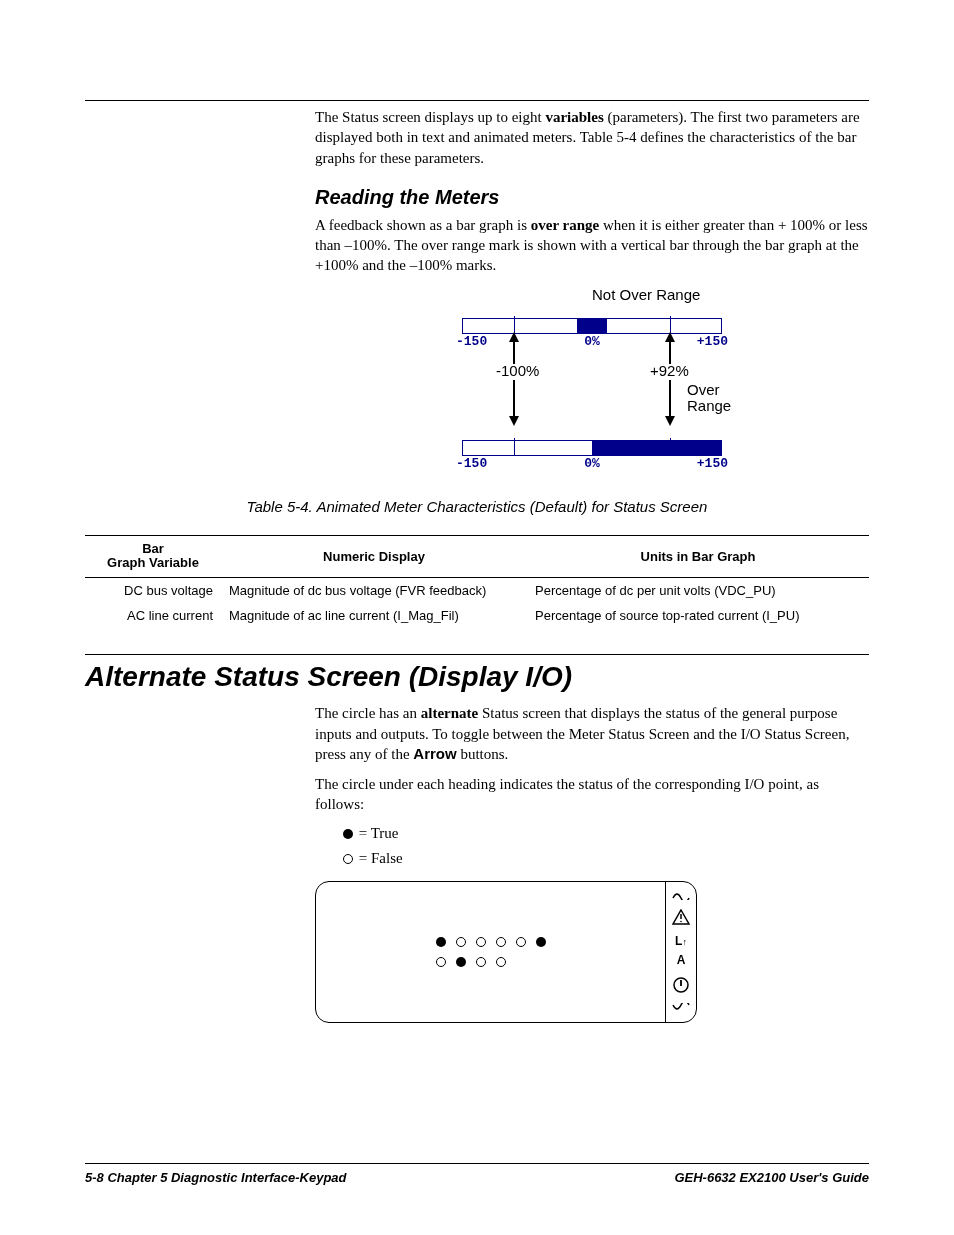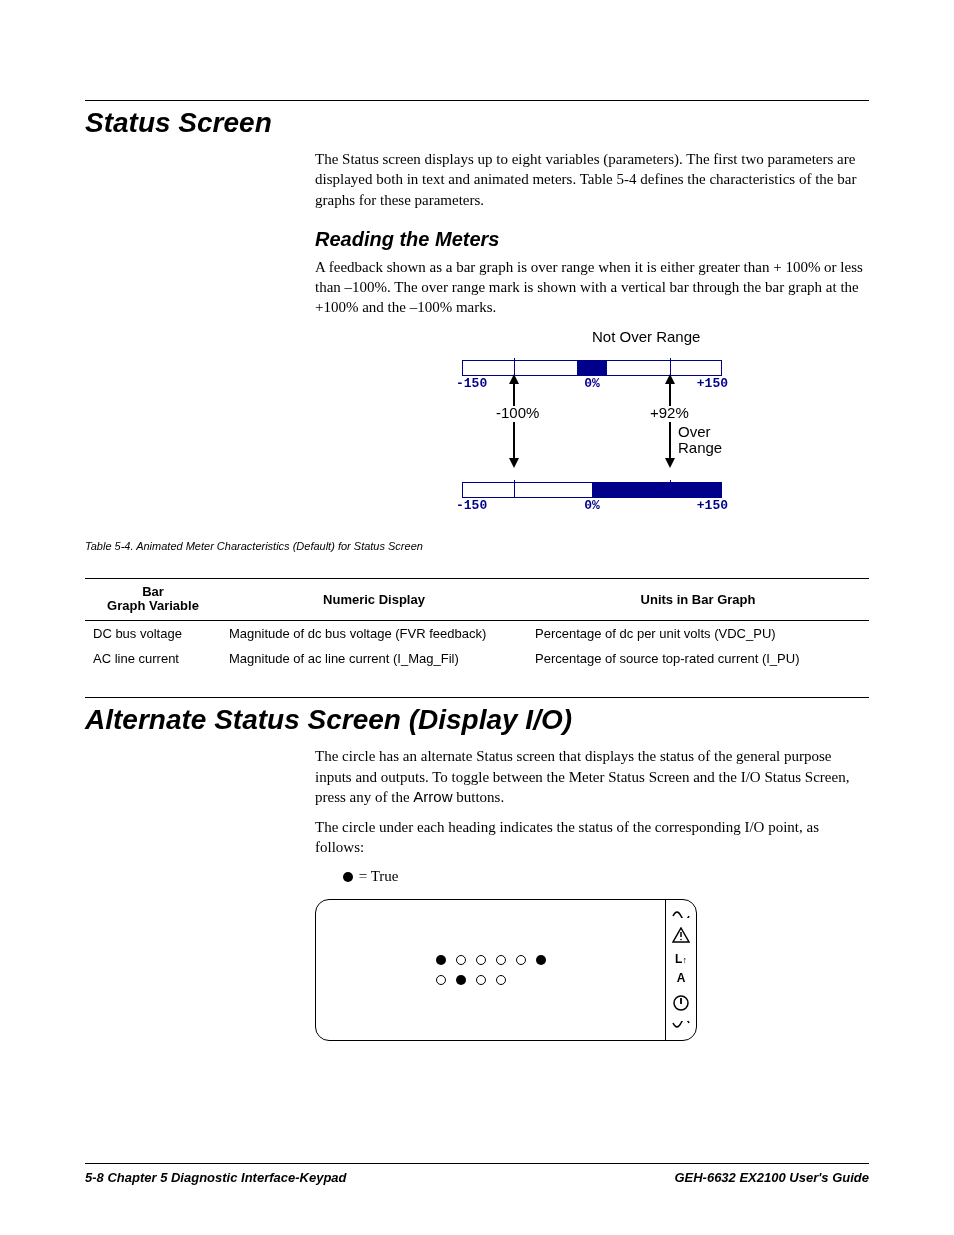--- a/index.html
+++ b/index.html
@@ -35,21 +35,21 @@
     font-size: 20px;
     margin: 18px 0 6px 0;
   }
   .body-col {
     margin-left: 230px;
   }
   p {
     margin: 6px 0 10px 0;
     line-height: 1.35;
   }
-  .bold { font-weight: normal; margin-top: 24px; }
+  .bold { font-weight: bold; margin-top: 24px; }
   .sans { font-family: Arial, Helvetica, sans-serif; }
 
   
   .meter-fig {
     width: 260px;
     margin: 14px auto 8px auto;
     font-family: Arial, Helvetica, sans-serif;
     font-size: 12px;
     position: relative;
   }
@@ -69,44 +69,45 @@
   }
   .meter-labels {
     position: absolute; left: 0; right: 0; top: 30px;
     font-family: "Courier New", monospace; font-weight: bold; color: #00008b; font-size: 13px;
   }
   .meter-labels span { position: absolute; }
   .ann { position: absolute; font-size: 15px; font-family: Arial, Helvetica, sans-serif; }
 
   
   .tbl-caption {
+    text-align: center;
     font-family: Arial, Helvetica, sans-serif;
     font-style: italic;
-    font-size: 11px;
-    margin: 8px 0 26px 0;
+    font-size: 15px;
+    margin: 8px 0 20px 0;
   }
   table.char-table {
     width: 100%;
     border-collapse: collapse;
     font-family: Arial, Helvetica, sans-serif;
     font-size: 13px;
   }
   table.char-table th {
     font-weight: bold;
     border-top: 1px solid #000;
     border-bottom: 1px solid #000;
     padding: 6px 8px;
     text-align: center;
   }
   table.char-table td {
     padding: 5px 8px;
     text-align: left;
   }
   table.char-table th:first-child { text-align: center; width: 120px;}
-  table.char-table td:first-child { text-align: left; width: 120px;}
+  table.char-table td:first-child { text-align: right; width: 120px;}
   table.char-table th:nth-child(2), table.char-table td:nth-child(2){ width: 290px; }
 
   
   .legend { margin: 8px 0 4px 28px; font-size: 15px;}
   .dot-filled { display:inline-block; width:10px; height:10px; border-radius:50%; background:#000; vertical-align:middle; margin-right:2px;}
   .dot-open   { display:inline-block; width:10px; height:10px; border-radius:50%; border:1.5px solid #000; box-sizing:border-box; vertical-align:middle; margin-right:2px;}
 
   
   .io-box {
     border: 1.5px solid #000;
@@ -148,21 +149,20 @@
     font-size: 13px;
     gap: 24px;
   }
 </style>
 </head>
 <body>
 
 <div class="page">
 
   <div class="rule"></div>
-  <div class="h1">Status Screen</div>
 
   <div class="body-col">
     <p>
       <span>The Status screen displays up to eight </span><span class="bold">variables</span><span> (parameters). The first two parameters are displayed both in text and animated meters. Table 5-4 defines the characteristics of the bar graphs for these parameters.</span>
     </p>
 
     <div class="h2">Reading the Meters</div>
     <p>
       <span>A feedback shown as a bar graph is </span><span class="bold">over range</span><span> when it is either greater than + 100% or less than –100%. The over range mark is shown with a vertical bar through the bar graph at the +100% and the –100% marks.</span>
     </p>
@@ -186,21 +186,21 @@
 
       <svg width="260" height="62" style="position:absolute; top:40px; left:0;">
         <line x1="52" y1="6" x2="52" y2="34" stroke="#000" stroke-width="2"></line>
         <polygon points="52,2 47,12 57,12" fill="#000"></polygon>
         <line x1="208" y1="6" x2="208" y2="34" stroke="#000" stroke-width="2"></line>
         <polygon points="208,2 203,12 213,12" fill="#000"></polygon>
       </svg>
       <div class="ann" style="left:34px; top:72px;">-100%</div>
       <div class="ann" style="left:188px; top:72px;">+92%</div>
 
-      <div class="ann" style="left:216px; top:92px; line-height:1.1;">
+      <div class="ann" style="left:225px; top:92px; line-height:1.1;">
         <span>Over</span><br>
         <span>Range</span>
       </div>
       <svg width="260" height="50" style="position:absolute; top:88px; left:0;">
         <line x1="52" y1="2" x2="52" y2="42" stroke="#000" stroke-width="2"></line>
         <polygon points="52,48 47,38 57,38" fill="#000"></polygon>
         <line x1="208" y1="2" x2="208" y2="42" stroke="#000" stroke-width="2"></line>
         <polygon points="208,48 203,38 213,38" fill="#000"></polygon>
       </svg>
 
@@ -248,20 +248,23 @@
 
   <div class="body-col">
     <p>
       <span>The circle has an </span><span class="bold">alternate</span><span> Status screen that displays the status of the general purpose inputs and outputs. To toggle between the Meter Status Screen and the I/O Status Screen</span><span style="font-style:italic;">,</span><span> press any of the </span><span class="bold sans">Arrow</span><span> buttons.</span>
     </p>
     <p>The circle under each heading indicates the status of the corresponding I/O point, as follows:</p>
 
     <div class="legend">
       <span class="dot-filled"></span><span> = True</span>
     </div>
+    <div class="legend">
+      <span class="dot-open"></span><span> = False</span>
+    </div>
 
     <div class="io-box">
       <div class="io-dots">
         <div class="row" id="io-row-1">
             <span class="dot-filled"></span>
             <span class="dot-open"></span>
             <span class="dot-open"></span>
             <span class="dot-open"></span>
             <span class="dot-open"></span>
             <span class="dot-filled"></span>

